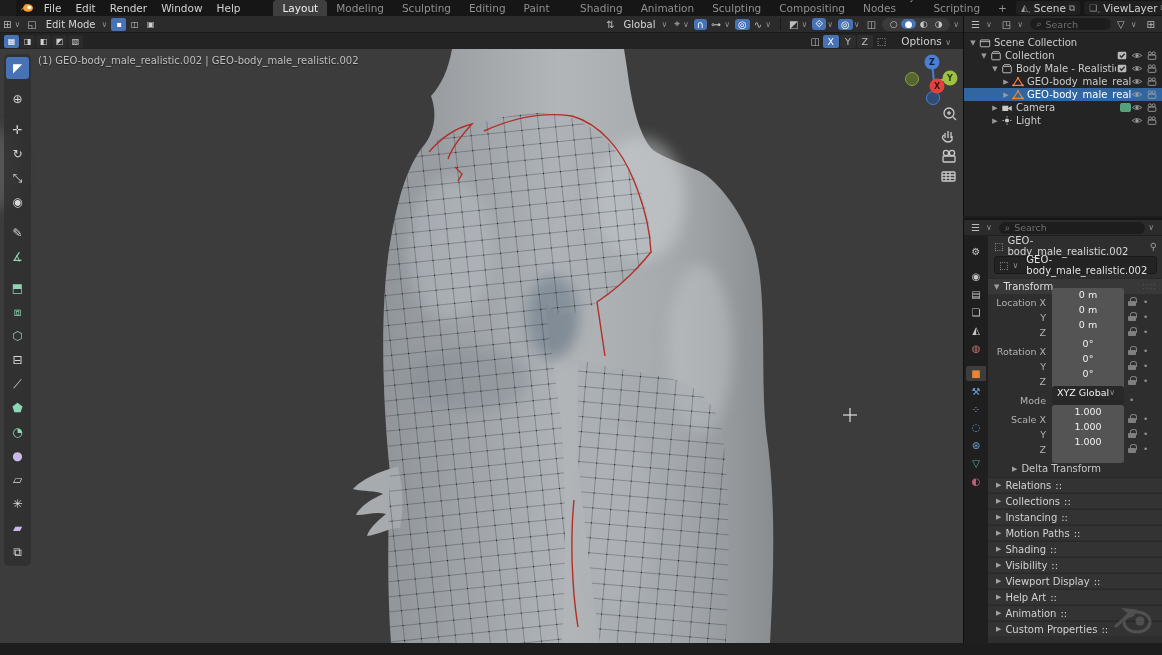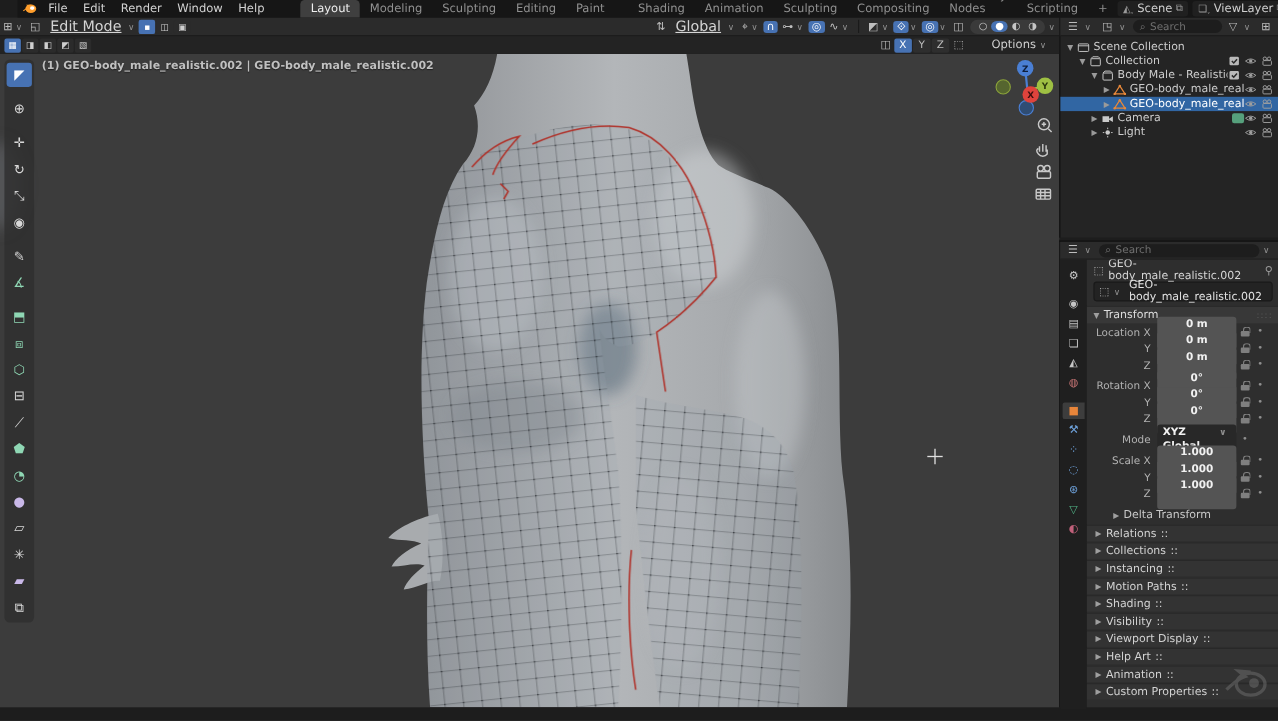--- a/index.html
+++ b/index.html
@@ -23,37 +23,37 @@
   
   #vp-header { position:absolute; left:0; top:16px; width:963px; height:17px; background:#2b2b2b;
                display:flex; align-items:center; border-bottom:1px solid #1a1a1a; z-index:25; }
   #vp-toolsettings { position:absolute; left:0; top:33px; width:963px; height:16px; background:#232323;
                      display:flex; align-items:center; z-index:25; }
   .hdr-ico { padding:0 3px; color:#bdbdbd; font-size:10px; }
   .hdr-dd  { color:#8f8f8f; font-size:8px; padding-right:4px; }
   .selmode { width:15px; height:13px; border-radius:2px; display:flex; align-items:center; justify-content:center;
              font-size:8px; color:#cfcfcf; background:#2b2b2b; margin-right:1px; }
   .selmode.on { background:#4772b3; color:#fff; }
-  .vp-menu { padding:1px 6px; font-size:13px; color:#d4d4d4; border-radius:3px;text-decoration:underline; }
+  .vp-menu { padding:1px 6px; font-size:10px; color:#d4d4d4; border-radius:3px; }
   .pillgroup { display:flex; align-items:center; background:#3a3a3a; border-radius:8px; height:13px;
                padding:0 4px; margin:0 3px; }
   .pillgroup .seg { width:15px; text-align:center; font-size:9px; color:#c5c5c5; border-radius:7px; }
   .pillgroup .seg.on { background:#4772b3; color:#fff; }
   .hbtn { display:flex; align-items:center; margin:0 1px; }
   .hbtn.on .hdr-ico { background:#4772b3; border-radius:3px; color:#fff; }
   .axis-btn { width:16px; height:13px; border-radius:2px; background:#2e2e2e; color:#bdbdbd;
               font-size:9.5px; display:flex; align-items:center; justify-content:center; margin-right:1px; }
   .axis-btn.on { background:#4772b3; color:#fff; }
-  #options-dd { margin:0 8px 0 22px; font-size:10.5px; color:#d0d0d0; }
+  #options-dd { margin:0 8px 0 12px; font-size:10.5px; color:#d0d0d0; }
 
   
   #viewport { position:absolute; left:0; top:49px; width:963px; height:594px; background:#3c3c3c; overflow:hidden; }
   #vp-overlay-text { position:absolute; left:38px; top:5px; line-height:13px; font-size:10px;
                      color:#d8d8d8; text-shadow:0 1px 1px rgba(0,0,0,.5); pointer-events:none; }
-  #vp-overlay-text .l2 { color:#c0c0c0;font-weight:bold; }
+  #vp-overlay-text .l2 { color:#c0c0c0; }
 
   
   #toolbar { position:absolute; left:4px; top:54px; width:27px; background:#2e2e2ecc; border-radius:5px;
              padding:2px; display:flex; flex-direction:column; z-index:20; }
   .tool { width:23px; height:22px; border-radius:3px; display:flex; align-items:center; justify-content:center;
           font-size:12px; color:#d8d8d8; margin:1px 0; }
   .tool.active { background:#4772b3; color:#fff; }
   .tool.gap { margin-top:8px; }
 
   
@@ -89,21 +89,21 @@
   #breadcrumb-row { display:flex; align-items:center; gap:4px; height:20px; padding:0 6px; color:#d6d6d6; font-size:10px; }
   #objname-row { display:flex; align-items:center; gap:4px; height:18px; margin:0 6px; background:#232323;
                  border:1px solid #191919; border-radius:3px; padding:0 4px; font-size:10px; color:#e2e2e2; }
   .panel-hdr { display:flex; align-items:center; height:16px; background:#383838; border-top:1px solid #2a2a2a;
                color:#dedede; font-size:10px; padding:0 6px; gap:4px; margin-top:4px; }
   .panel-hdr .car { font-size:7px; color:#9f9f9f; }
   .panel-hdr .grip { margin-left:auto; color:#5b5b5b; font-size:8px; letter-spacing:1px; }
   .frow { display:flex; align-items:center; height:14px; margin:1px 6px 0 0; }
   .frow .flabel { width:64px; text-align:right; padding-right:6px; color:#b2b2b2; font-size:9.5px; }
   .frow .fval { width:72px; background:#545454; color:#f1f1f1; text-align:center; font-size:9.5px;
-                height:28px; line-height:13px;font-weight:bold; }
+                height:28px; line-height:13px; }
   .grp .frow:first-child .fval { border-radius:3px 3px 0 0; }
   .grp .frow:last-child  .fval { border-radius:0 0 3px 3px; }
   .grp.single .frow .fval { border-radius:3px; }
   .frow .fval.dropdown { background:#282828; text-align:left; padding:0 5px; display:flex; justify-content:space-between; width:72px; }
   .lockico { width:10px; height:10px; margin-left:4px; position:relative; opacity:.75; }
   .lockico::before { content:""; position:absolute; left:2px; top:0; width:5px; height:5px;
                      border:1px solid #9a9a9a; border-bottom:none; border-radius:3px 3px 0 0; }
   .lockico::after { content:""; position:absolute; left:0; top:4px; width:8px; height:5px; background:#9a9a9a; border-radius:1px; }
   .dot { color:#8f8f8f; font-size:9px; margin-left:5px; }
   .subpanel { display:flex; align-items:center; height:15px; color:#c9c9c9; font-size:10px; gap:4px; padding-left:24px; }

